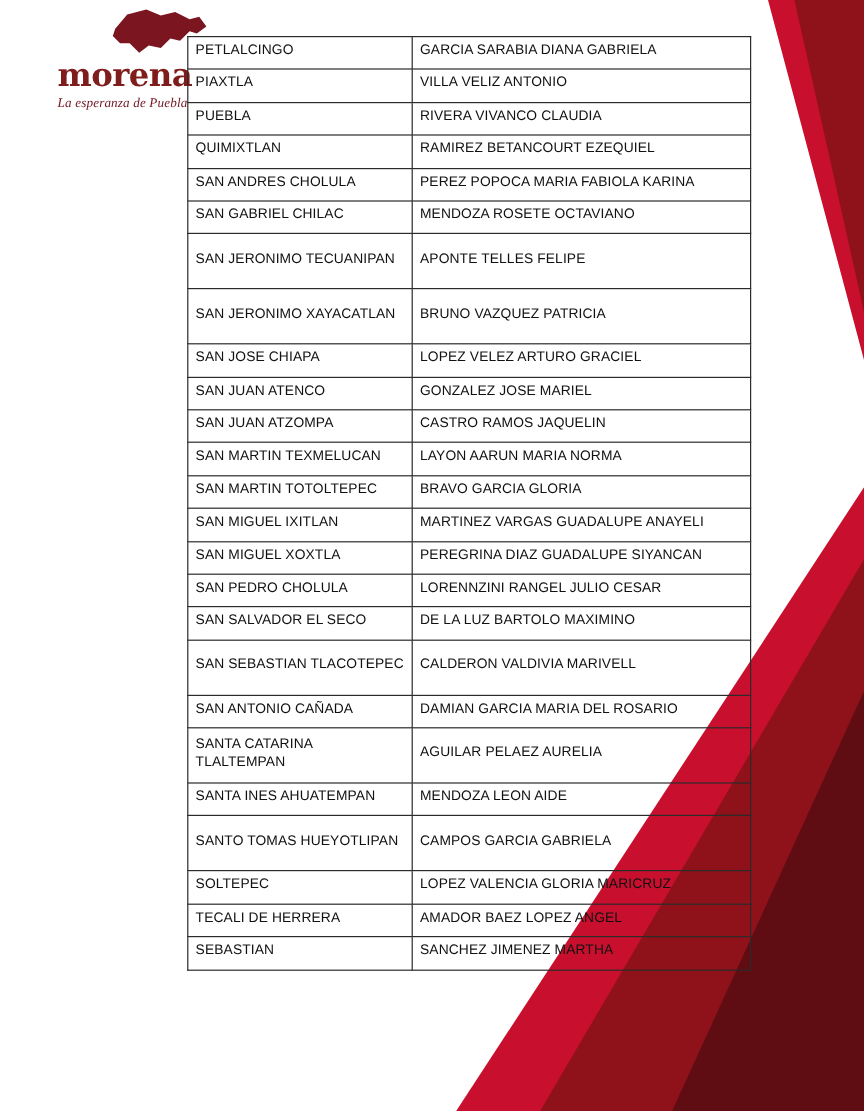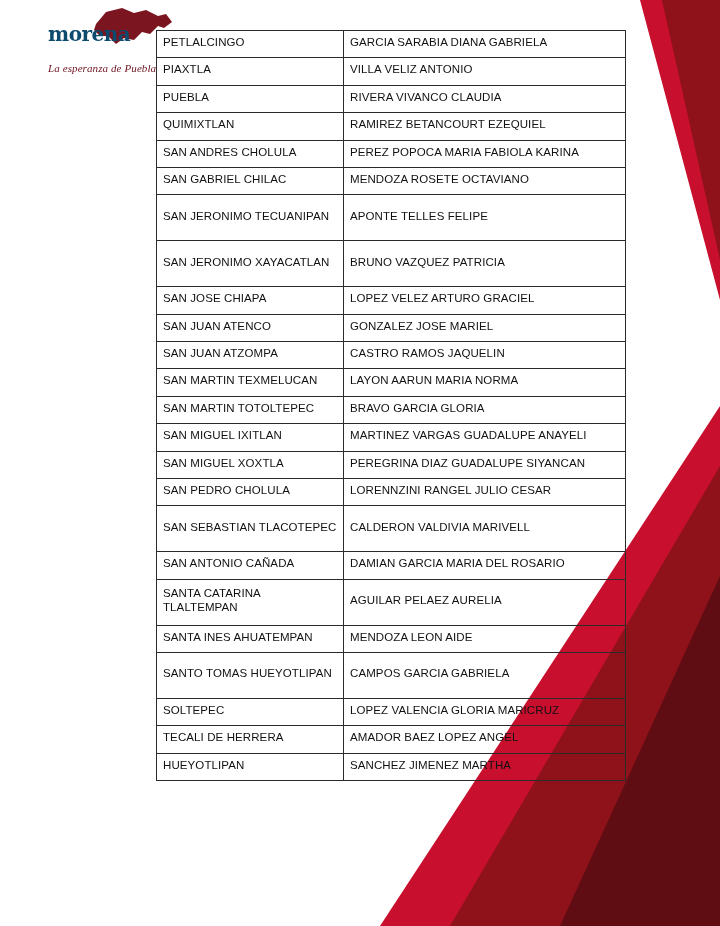--- a/index.html
+++ b/index.html
@@ -45,32 +45,32 @@
     position: absolute;
     left: 40px;
     top: -2px;
     width: 86px;
     height: 40px;
   }
   .logo-word {
     position: relative;
     font-family: "DejaVu Serif", serif;
     font-weight: bold;
-    font-size: 20px;
-    color: #0c4a6e;
+    font-size: 27px;
+    color: #7f1d1d;
     letter-spacing: -0.5px;
     line-height: 1;
-    margin-top: 16px;
+    margin-top: 42px;
   }
   .logo-tagline {
     font-family: "Liberation Serif", serif;
     font-style: italic;
     font-size: 11px;
     color: #6d1420;
-    margin-top: 18px;
+    margin-top: 3px;
     letter-spacing: 0.1px;
   }
 
   
   .table-wrap {
     position: absolute;
     left: 156px;
     top: 30px;
     width: 445px;
   }
@@ -180,20 +180,24 @@
           <td class="col-nombre">MARTINEZ VARGAS GUADALUPE ANAYELI</td>
         </tr>
         <tr>
           <td class="col-municipio">SAN MIGUEL XOXTLA</td>
           <td class="col-nombre">PEREGRINA DIAZ GUADALUPE SIYANCAN</td>
         </tr>
         <tr>
           <td class="col-municipio">SAN PEDRO CHOLULA</td>
           <td class="col-nombre">LORENNZINI RANGEL JULIO CESAR</td>
         </tr>
+        <tr>
+          <td class="col-municipio">SAN SALVADOR EL SECO</td>
+          <td class="col-nombre">DE LA LUZ BARTOLO MAXIMINO</td>
+        </tr>
         <tr class="row-tall">
           <td class="col-municipio">SAN SEBASTIAN TLACOTEPEC</td>
           <td class="col-nombre">CALDERON VALDIVIA MARIVELL</td>
         </tr>
         <tr>
           <td class="col-municipio">SAN ANTONIO CAÑADA</td>
           <td class="col-nombre">DAMIAN GARCIA MARIA DEL ROSARIO</td>
         </tr>
         <tr class="row-tall">
           <td class="col-municipio">SANTA CATARINA TLALTEMPAN</td>
@@ -209,18 +213,18 @@
         </tr>
         <tr>
           <td class="col-municipio">SOLTEPEC</td>
           <td class="col-nombre">LOPEZ VALENCIA GLORIA MARICRUZ</td>
         </tr>
         <tr>
           <td class="col-municipio">TECALI DE HERRERA</td>
           <td class="col-nombre">AMADOR BAEZ LOPEZ ANGEL</td>
         </tr>
         <tr>
-          <td class="col-municipio">HUEYOTLIPAN</td>
+          <td class="col-municipio">SEBASTIAN</td>
           <td class="col-nombre">SANCHEZ JIMENEZ MARTHA</td>
         </tr>
       </tbody>
   </table>
 </div>
 
 </body></html>

